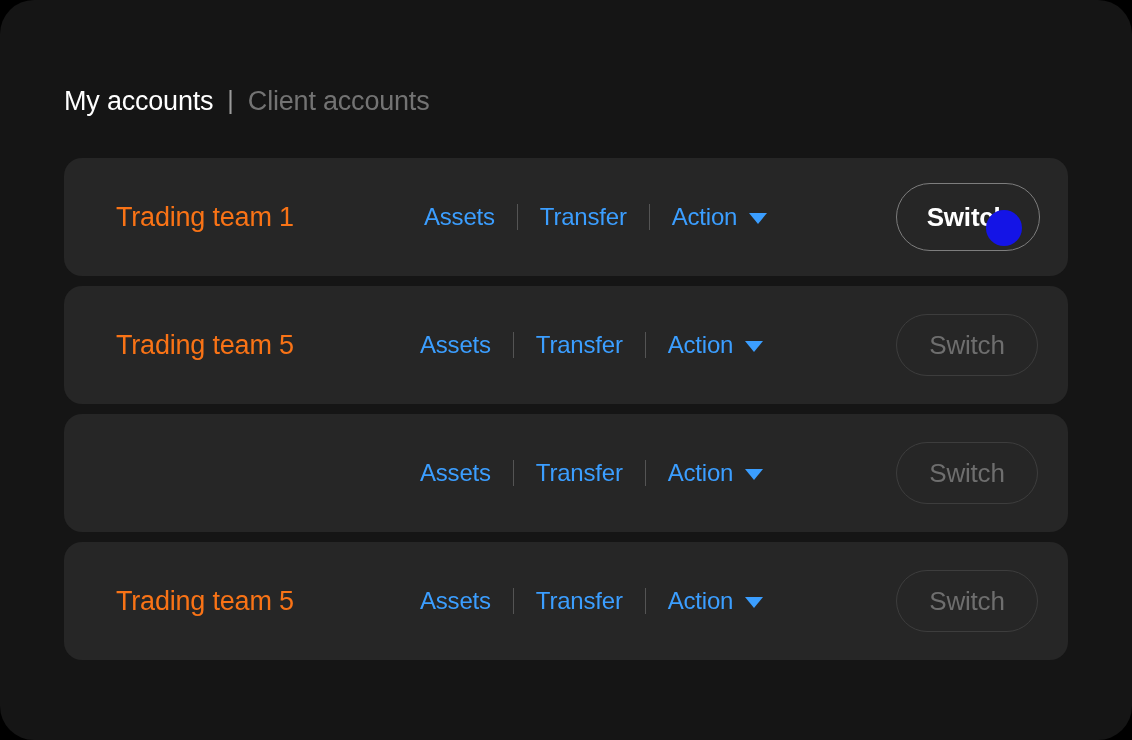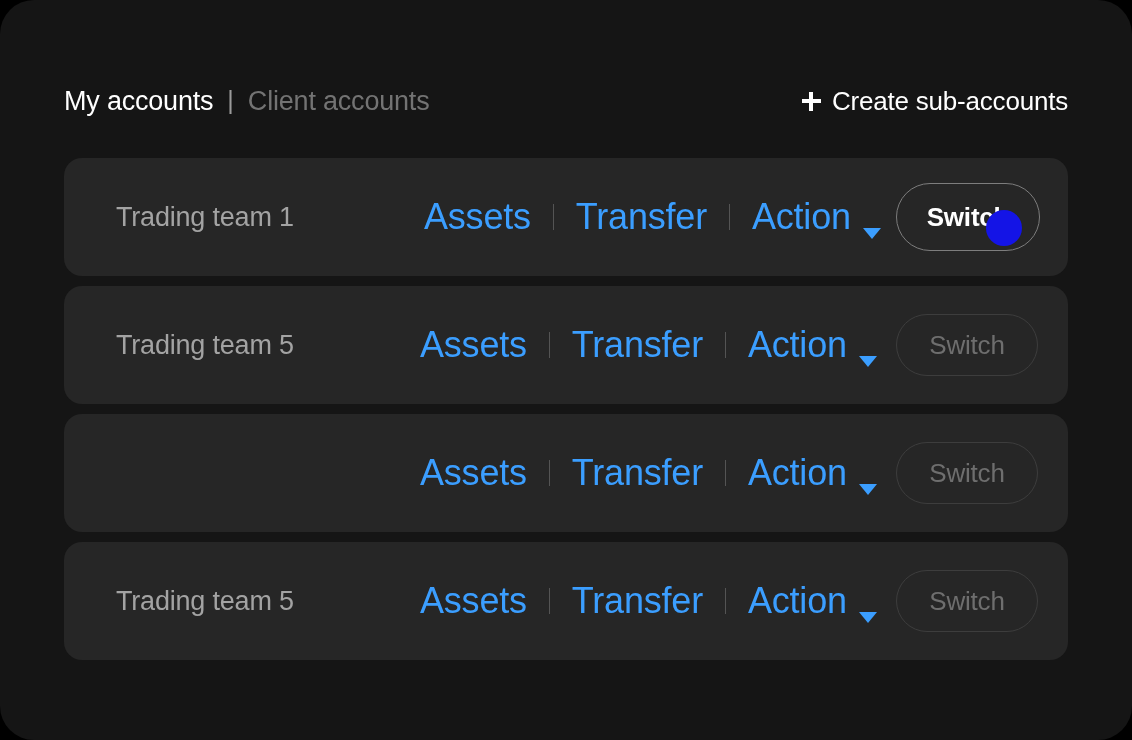--- a/index.html
+++ b/index.html
@@ -78,53 +78,53 @@
     height:118px;
     background:#262626;
     border-radius:18px;
     margin-bottom:10px;
     display:flex;
     align-items:center;
   }
   .acct-name {
     position:absolute;
     left:52px;
-    color:#a3a3a3;
+    color:#f97316;
     font-size:27px;
     letter-spacing:-0.2px;
     white-space:nowrap;
   }
   .acct-links {
     position:absolute;
     left:356px;
     display:flex;
     align-items:center;
   }
   .acct-row.is-active .acct-links { left:360px; }
   .link {
     color:#3B9EFF;
-    font-size:36px;
+    font-size:24px;
     letter-spacing:-0.2px;
     white-space:nowrap;
     background:none; border:none;
     font-family:inherit;
     cursor:pointer;
     padding:0;
     line-height:1.1;
   }
   .link-sep {
     width:1px;
     height:26px;
     background:#545454;
     margin:0 22px;
     flex:none;
   }
   .action-link {
     display:flex;
-    align-items:flex-end;
+    align-items:center;
     gap:12px;
   }
   .caret {
     width:0; height:0;
     border-left:9px solid transparent;
     border-right:9px solid transparent;
     border-top:11px solid #3B9EFF;
     flex:none;
     position:relative;
     top:2px;
@@ -170,24 +170,20 @@
 <div id="app">
 
   <div class="header">
 
     <div class="tabs">
       <div class="tab active">My accounts</div>
       <div class="tab-sep">|</div>
       <div class="tab inactive">Client accounts</div>
     </div>
 
-    <button class="create-btn">
-      <span class="plus-icon"></span>
-      <span>Create sub-accounts</span>
-    </button>
 
   </div>
 
   <div class="rows">
 
     <div class="acct-row is-active">
       <div class="acct-name">Trading team 1</div>
       <div class="acct-links">
         <button class="link">Assets</button>
         <span class="link-sep"></span>

